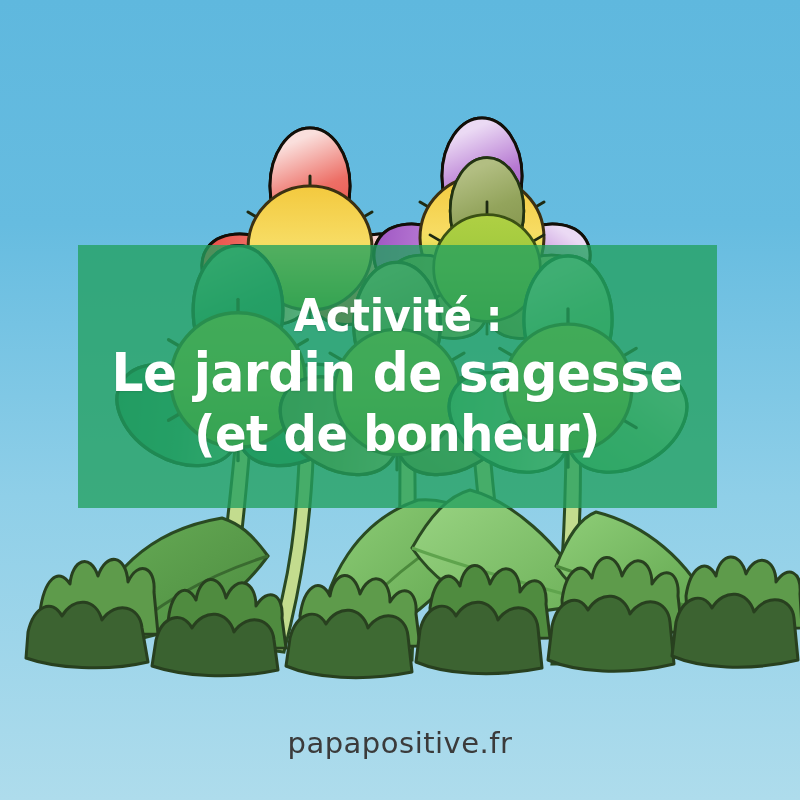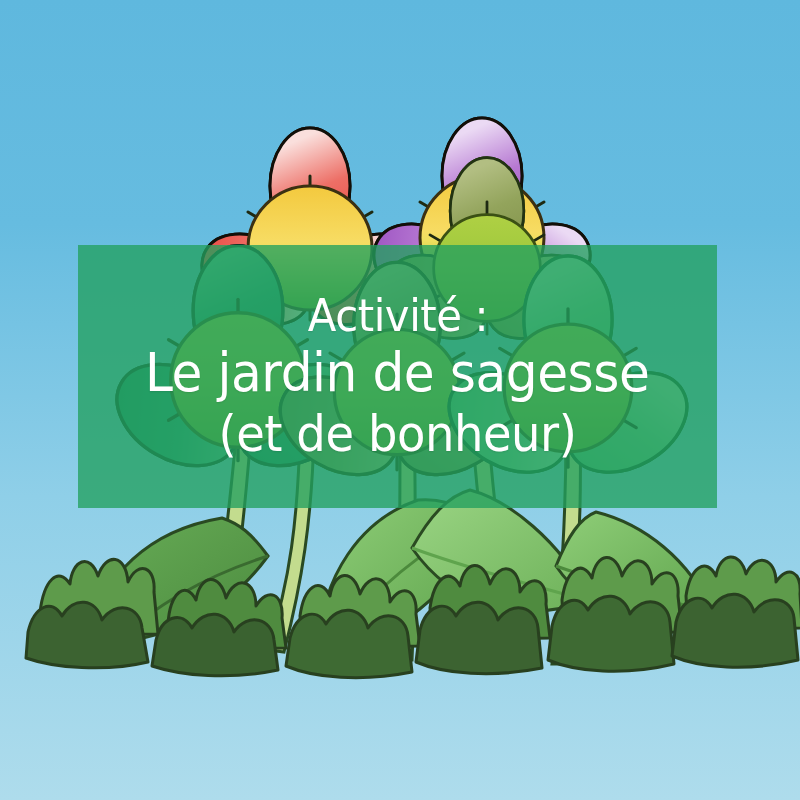--- a/index.html
+++ b/index.html
@@ -46,21 +46,21 @@
     width: 639px;
     height: 263px;
     display: flex;
     flex-direction: column;
     align-items: center;
     justify-content: center;
     gap: 2px;
     text-align: center;
     color: #ffffff;
     font-family: "DejaVu Sans", sans-serif;
-    font-weight: normal;
+    font-weight: bold;
     letter-spacing: -0.5px;
     text-shadow: 0 1px 2px rgba(0,0,0,0.10);
   }
   .headline .line {
     display: block;
     line-height: 1.12;
     white-space: nowrap;
   }
   .line-1 { font-size: 45px; transform: scaleX(0.93); }
   .line-2 { font-size: 54px; transform: scaleX(0.93); }
@@ -252,14 +252,15 @@
   </svg>
 
   <div class="band"></div>
 
   <div class="headline">
     <span class="line line-1">Activité :</span>
     <span class="line line-2">Le jardin de sagesse</span>
     <span class="line line-3">(et de bonheur)</span>
   </div>
 
+  <div class="watermark">papapositive.fr</div>
 
 </div>
 
 </body></html>

